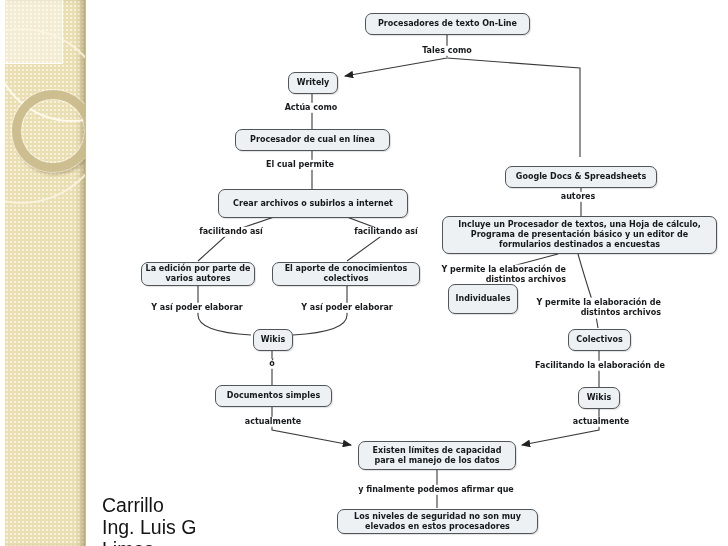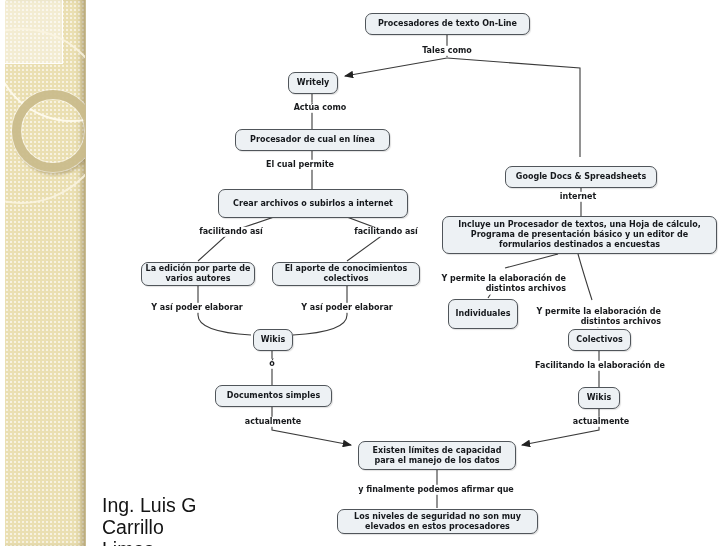--- a/index.html
+++ b/index.html
@@ -42,21 +42,21 @@
     text-align:center; padding:10px 3px;
     box-shadow:1px 1px 1px rgba(0,0,0,0.12);
   }
   .nw { white-space:nowrap; }
   .elabel {
     position:absolute; transform:translate(-50%,-50%);
     background:#ffffff; color:#17191c;
     font-size:8px; font-weight:700; line-height:1.3;
     text-align:right; padding:0 2px; white-space:nowrap;
   }
-  .elabel.wrap { white-space:normal; width:130px;margin-top:9px; }
+  .elabel.wrap { white-space:normal; width:130px; }
   
   .author {
     position:absolute; left:102px; top:494px;
     font-family:"Liberation Sans", sans-serif;
     font-size:19.5px; line-height:22px; color:#141414;
   }
 </style>
 </head>
 <body>
 
@@ -92,50 +92,50 @@
       <path d="M497,284 L488,298"></path>
       <path d="M578,254 Q584,275 592,300"></path>
       <path d="M596,316 L598,328"></path>
       <path d="M599,343 V387"></path>
       <path d="M599,401 V430 L522,445" marker-end="url(#arw)"></path>
       <path d="M437,469 V508"></path>
     </g>
   </svg>
 
   <div class="elabel" style="left:447px;top:51px">Tales como</div>
-  <div class="elabel" style="left:320px;top:108px">Actúa como</div>
+  <div class="elabel" style="left:311px;top:108px">Actúa como</div>
   <div class="elabel" style="left:300px;top:165px">El cual permite</div>
   <div class="elabel" style="left:231px;top:232px">facilitando así</div>
   <div class="elabel" style="left:386px;top:232px">facilitando así</div>
   <div class="elabel" style="left:197px;top:308px">Y así poder elaborar</div>
   <div class="elabel" style="left:347px;top:308px">Y así poder elaborar</div>
   <div class="elabel" style="left:272px;top:364px">ó</div>
   <div class="elabel" style="left:273px;top:422px">actualmente</div>
-  <div class="elabel" style="left:578px;top:197px">internet</div>
+  <div class="elabel" style="left:578px;top:197px">autores</div>
   <div class="elabel wrap" style="left:501px;top:275px">Y permite la elaboración de distintos archivos</div>
   <div class="elabel wrap" style="left:596px;top:308px">Y permite la elaboración de distintos archivos</div>
   <div class="elabel" style="left:600px;top:366px">Facilitando la elaboración de</div>
   <div class="elabel" style="left:601px;top:422px">actualmente</div>
   <div class="elabel" style="left:436px;top:490px">y finalmente podemos afirmar que</div>
 
   <div class="node nw" style="left:365px;top:13px;width:165px;height:19px">Procesadores de texto On-Line</div>
   <div class="node nw" style="left:288px;top:72px;width:50px;height:16px">Writely</div>
   <div class="node nw" style="left:235px;top:129px;width:155px;height:17px">Procesador de cual en línea</div>
   <div class="node nw" style="left:218px;top:189px;width:190px;height:29px">Crear archivos o subirlos a internet</div>
   <div class="node" style="left:141px;top:262px;width:114px;height:24px">La edición por parte de varios autores</div>
   <div class="node" style="left:272px;top:262px;width:148px;height:24px">El aporte de conocimientos colectivos</div>
   <div class="node nw" style="left:253px;top:329px;width:40px;height:14px">Wikis</div>
   <div class="node nw" style="left:215px;top:385px;width:117px;height:15px">Documentos simples</div>
   <div class="node nw" style="left:505px;top:166px;width:152px;height:17px">Google Docs &amp; Spreadsheets</div>
   <div class="node" style="left:442px;top:216px;width:275px;height:38px">Incluye un Procesador de textos, una Hoja de cálculo, Programa de presentación básico y un editor de formularios destinados a encuestas</div>
-  <div class="node nw" style="left:448px;top:299px;width:70px;height:30px">Individuales</div>
+  <div class="node nw" style="left:448px;top:284px;width:70px;height:30px">Individuales</div>
   <div class="node nw" style="left:568px;top:329px;width:63px;height:14px">Colectivos</div>
   <div class="node nw" style="left:578px;top:387px;width:42px;height:14px">Wikis</div>
   <div class="node" style="left:358px;top:441px;width:158px;height:29px">Existen límites de capacidad para el manejo de los datos</div>
   <div class="node" style="left:337px;top:509px;width:201px;height:25px">Los niveles de seguridad no son muy elevados en estos procesadores</div>
 
   <div class="author">
+    <div>Carrillo</div>
     <div>Ing. Luis G</div>
-    <div>Carrillo</div>
     <div>Limas</div>
   </div>
 
 </div>
 
 </body></html>

